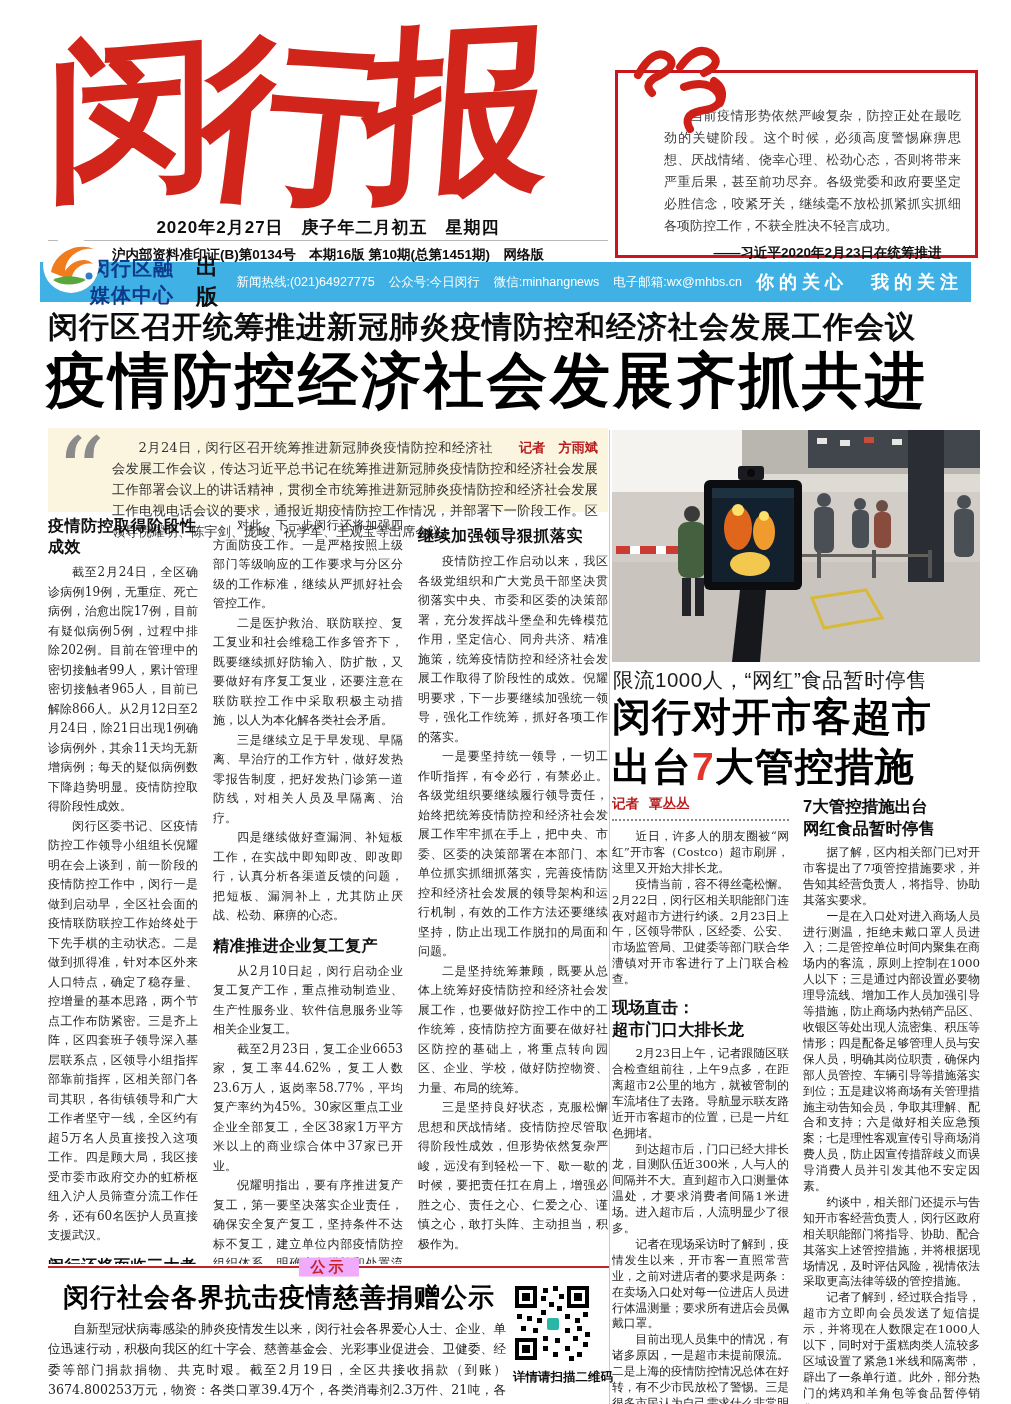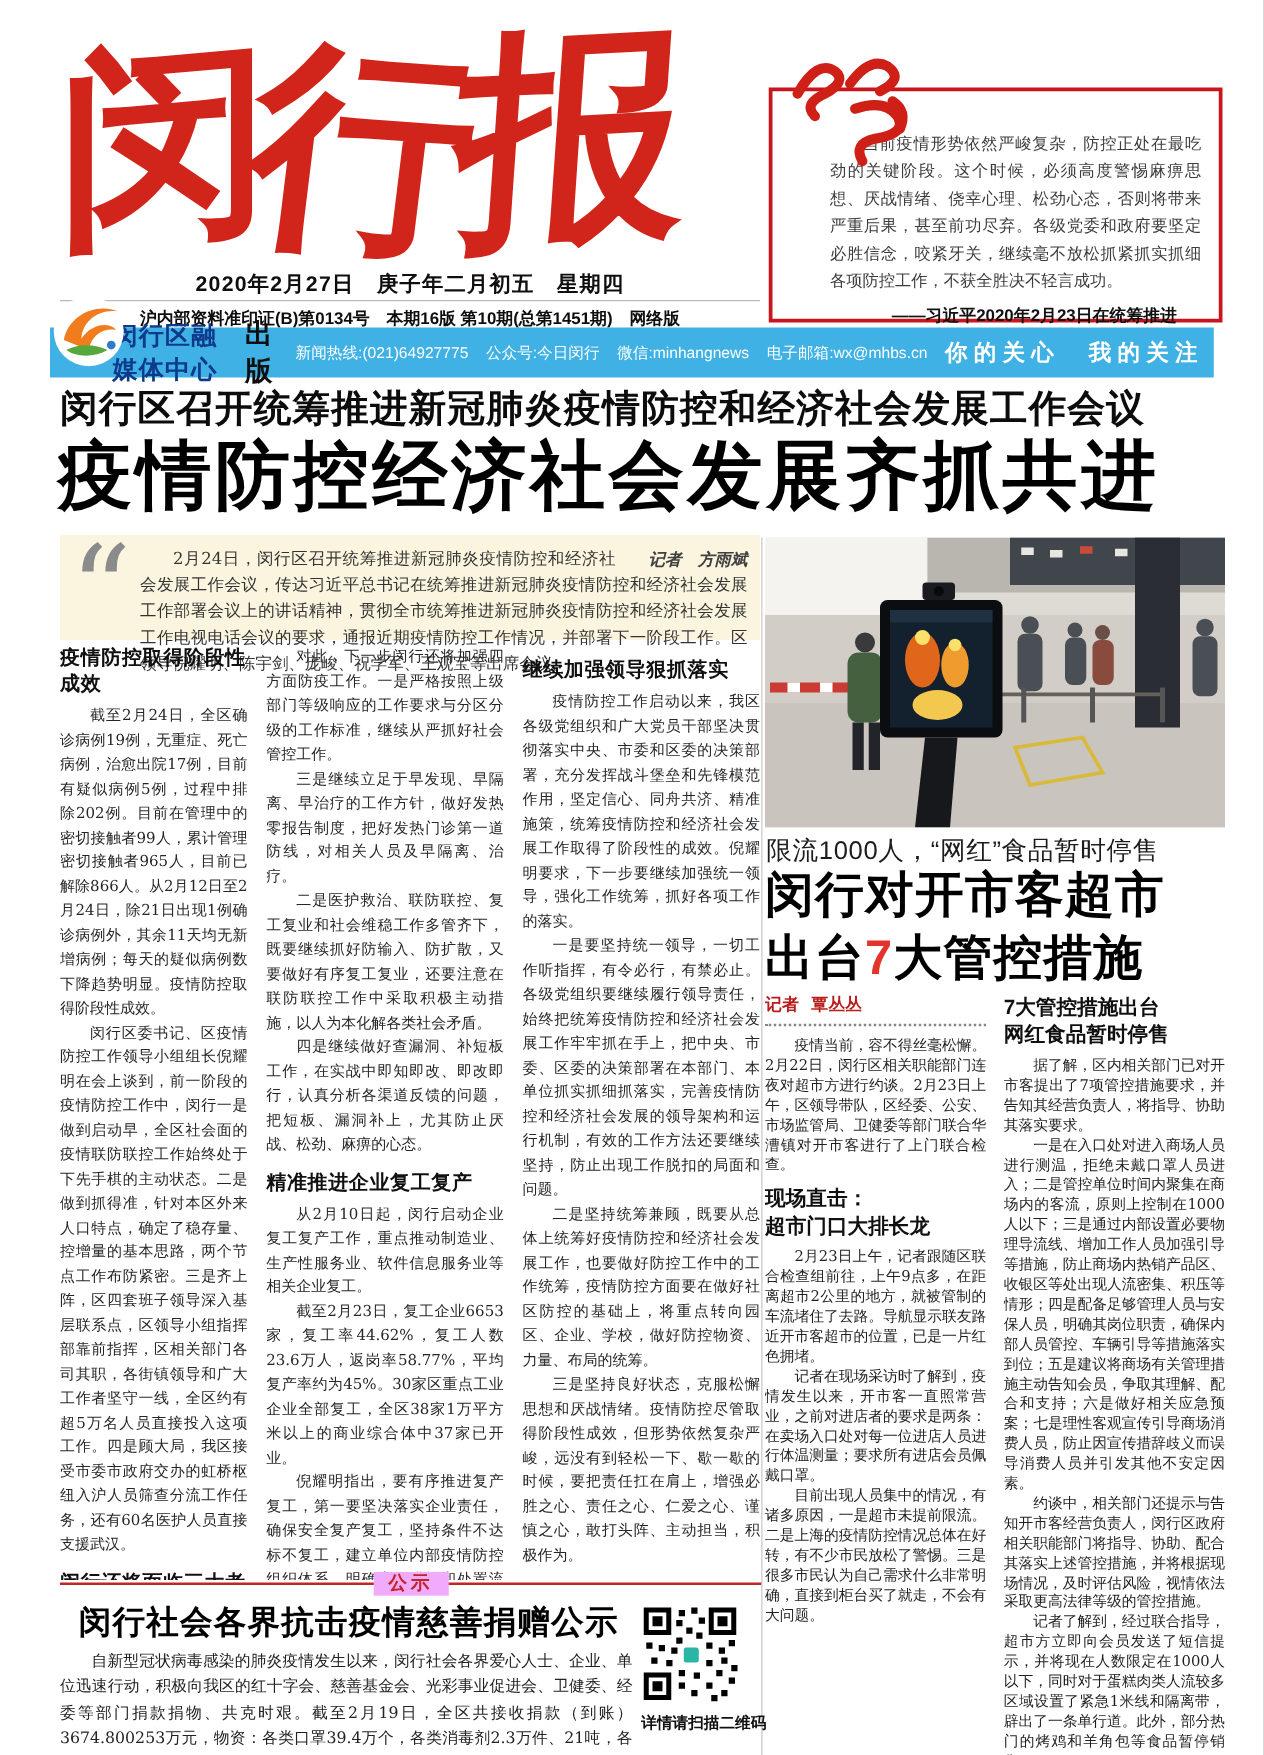--- a/index.html
+++ b/index.html
@@ -40,21 +40,21 @@
   .kicker{position:absolute;left:48px;top:307px;width:940px;font-size:30px;font-weight:800;
           letter-spacing:1px;color:#0c0c0c;white-space:nowrap;}
   .headline{position:absolute;left:46px;top:341px;width:940px;font-size:60px;font-weight:900;
             letter-spacing:3px;color:#000;white-space:nowrap;}
   .intro{position:absolute;left:48px;top:428px;width:560px;height:84px;background:#fbf5df;
          box-sizing:border-box;padding:9px 10px 6px 64px;}
   .qmark{position:absolute;left:8px;top:14px;font-family:"DejaVu Serif",serif;font-size:96px;
          line-height:60px;color:#8b8b8b;}
   .intro p{margin:0;font-family:"DejaVu Serif",serif;font-size:13.2px;line-height:21px;
            text-indent:2em;text-align:justify;color:#333;}
-  .intro b{float:right;font-family:"Liberation Sans",sans-serif;color:#404040;font-style:italic;}
+  .intro b{float:right;font-family:"Liberation Sans",sans-serif;color:#b91c1c;}
 
   .lead-cols{position:absolute;left:48px;top:516px;width:560px;height:748px;display:flex;
              justify-content:space-between;overflow:hidden;}
   .lc{overflow:hidden;}
   .lc1{width:150px;}.lc2{width:190px;}.lc3{width:190px;}
   .lh{font-size:16px;font-weight:800;margin:10px 0 5px;color:#101010;letter-spacing:0.5px;}
   .lh.first{margin-top:0;}
   .lc p{margin:0;font-family:"DejaVu Serif",serif;font-size:12px;line-height:19.5px;
         text-indent:2em;text-align:justify;color:#262626;}
 
@@ -149,22 +149,22 @@
   <div class="lead-cols">
     <div class="lc lc1">
       <div class="lh first">疫情防控取得阶段性成效</div>
       <p>截至2月24日，全区确诊病例19例，无重症、死亡病例，治愈出院17例，目前有疑似病例5例，过程中排除202例。目前在管理中的密切接触者99人，累计管理密切接触者965人，目前已解除866人。从2月12日至2月24日，除21日出现1例确诊病例外，其余11天均无新增病例；每天的疑似病例数下降趋势明显。疫情防控取得阶段性成效。</p>
       <p>闵行区委书记、区疫情防控工作领导小组组长倪耀明在会上谈到，前一阶段的疫情防控工作中，闵行一是做到启动早，全区社会面的疫情联防联控工作始终处于下先手棋的主动状态。二是做到抓得准，针对本区外来人口特点，确定了稳存量、控增量的基本思路，两个节点工作布防紧密。三是齐上阵，区四套班子领导深入基层联系点，区领导小组指挥部靠前指挥，区相关部门各司其职，各街镇领导和广大工作者坚守一线，全区约有超5万名人员直接投入这项工作。四是顾大局，我区接受市委市政府交办的虹桥枢纽入沪人员筛查分流工作任务，还有60名医护人员直接支援武汉。</p>
       <div class="lh">闵行还将面临三大考验</div>
 
     </div>
     <div class="lc lc2">
       <p>对此，下一步闵行还将加强四方面防疫工作。一是严格按照上级部门等级响应的工作要求与分区分级的工作标准，继续从严抓好社会管控工作。</p>
+      <p>二是医护救治、联防联控、复工复业和社会维稳工作多管齐下，既要继续抓好防输入、防扩散，又要做好有序复工复业，还要注意在联防联控工作中采取积极主动措施，以人为本化解各类社会矛盾。</p>
       <p>三是继续立足于早发现、早隔离、早治疗的工作方针，做好发热零报告制度，把好发热门诊第一道防线，对相关人员及早隔离、治疗。</p>
-      <p>二是医护救治、联防联控、复工复业和社会维稳工作多管齐下，既要继续抓好防输入、防扩散，又要做好有序复工复业，还要注意在联防联控工作中采取积极主动措施，以人为本化解各类社会矛盾。</p>
       <p>四是继续做好查漏洞、补短板工作，在实战中即知即改、即改即行，认真分析各渠道反馈的问题，把短板、漏洞补上，尤其防止厌战、松劲、麻痹的心态。</p>
       <div class="lh">精准推进企业复工复产</div>
       <p>从2月10日起，闵行启动企业复工复产工作，重点推动制造业、生产性服务业、软件信息服务业等相关企业复工。</p>
       <p>截至2月23日，复工企业6653家，复工率44.62%，复工人数23.6万人，返岗率58.77%，平均复产率约为45%。30家区重点工业企业全部复工，全区38家1万平方米以上的商业综合体中37家已开业。</p>
       <p>倪耀明指出，要有序推进复产复工，第一要坚决落实企业责任，确保安全复产复工，坚持条件不达标不复工，建立单位内部疫情防控组织体系，明确应急措施和处置流程，确保推进落实清晰，责任到岗到人。第二要坚持问题导向，有序精准推动企业复工复产，形成合力解决企业目前存在的用工不足、上下游产业不畅、流动资金不足、防疫物资短缺等突出问题，根据企业实际需要，积极采取措施，创造条件有序开工。第三要继续优化企业服务</p>
     </div>
     <div class="lc lc3">
       <div class="lh">继续加强领导狠抓落实</div>
       <p>疫情防控工作启动以来，我区各级党组织和广大党员干部坚决贯彻落实中央、市委和区委的决策部署，充分发挥战斗堡垒和先锋模范作用，坚定信心、同舟共济、精准施策，统筹疫情防控和经济社会发展工作取得了阶段性的成效。倪耀明要求，下一步要继续加强统一领导，强化工作统筹，抓好各项工作的落实。</p>
       <p>一是要坚持统一领导，一切工作听指挥，有令必行，有禁必止。各级党组织要继续履行领导责任，始终把统筹疫情防控和经济社会发展工作牢牢抓在手上，把中央、市委、区委的决策部署在本部门、本单位抓实抓细抓落实，完善疫情防控和经济社会发展的领导架构和运行机制，有效的工作方法还要继续坚持，防止出现工作脱扣的局面和问题。</p>
@@ -238,26 +238,28 @@
 
   <div class="mkt-kicker">限流1000人，“网红”食品暂时停售</div>
   <div class="mkt-headline">
     <div>闵行对开市客超市</div>
     <div><span>出台</span><span class="mkt-num">7</span><span>大管控措施</span></div>
   </div>
 
   <div class="mkt-cols">
     <div class="mc">
       <div class="byline"><span class="bl-label">记者</span><span>覃丛丛</span></div>
+      <p>近日，许多人的朋友圈被“网红”开市客（Costco）超市刷屏，这里又开始大排长龙。</p>
       <p>疫情当前，容不得丝毫松懈。2月22日，闵行区相关职能部门连夜对超市方进行约谈。2月23日上午，区领导带队，区经委、公安、市场监管局、卫健委等部门联合华漕镇对开市客进行了上门联合检查。</p>
       <div class="mh">
         <div>现场直击：</div>
         <div>超市门口大排长龙</div>
       </div>
       <p>2月23日上午，记者跟随区联合检查组前往，上午9点多，在距离超市2公里的地方，就被管制的车流堵住了去路。导航显示联友路近开市客超市的位置，已是一片红色拥堵。</p>
+      <p>到达超市后，门口已经大排长龙，目测队伍近300米，人与人的间隔并不大。直到超市入口测量体温处，才要求消费者间隔1米进场。进入超市后，人流明显少了很多。</p>
       <p>记者在现场采访时了解到，疫情发生以来，开市客一直照常营业，之前对进店者的要求是两条：在卖场入口处对每一位进店人员进行体温测量；要求所有进店会员佩戴口罩。</p>
       <p>目前出现人员集中的情况，有诸多原因，一是超市未提前限流。二是上海的疫情防控情况总体在好转，有不少市民放松了警惕。三是很多市民认为自己需求什么非常明确，直接到柜台买了就走，不会有大问题。</p>
     </div>
     <div class="mc">
       <div class="mh top">
         <div>7大管控措施出台</div>
         <div>网红食品暂时停售</div>
       </div>
       <p>据了解，区内相关部门已对开市客提出了7项管控措施要求，并告知其经营负责人，将指导、协助其落实要求。</p>
       <p>一是在入口处对进入商场人员进行测温，拒绝未戴口罩人员进入；二是管控单位时间内聚集在商场内的客流，原则上控制在1000人以下；三是通过内部设置必要物理导流线、增加工作人员加强引导等措施，防止商场内热销产品区、收银区等处出现人流密集、积压等情形；四是配备足够管理人员与安保人员，明确其岗位职责，确保内部人员管控、车辆引导等措施落实到位；五是建议将商场有关管理措施主动告知会员，争取其理解、配合和支持；六是做好相关应急预案；七是理性客观宣传引导商场消费人员，防止因宣传措辞歧义而误导消费人员并引发其他不安定因素。</p>

